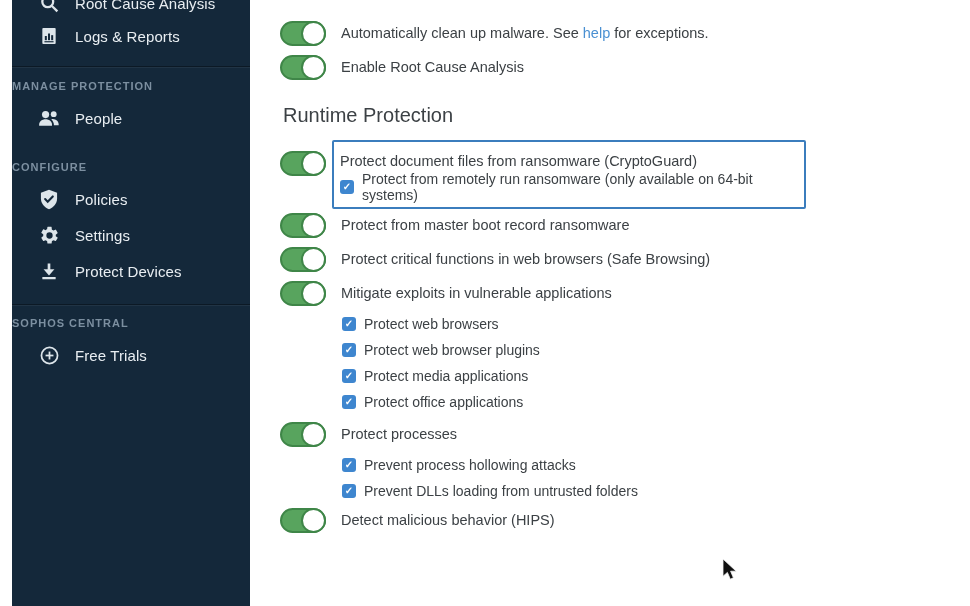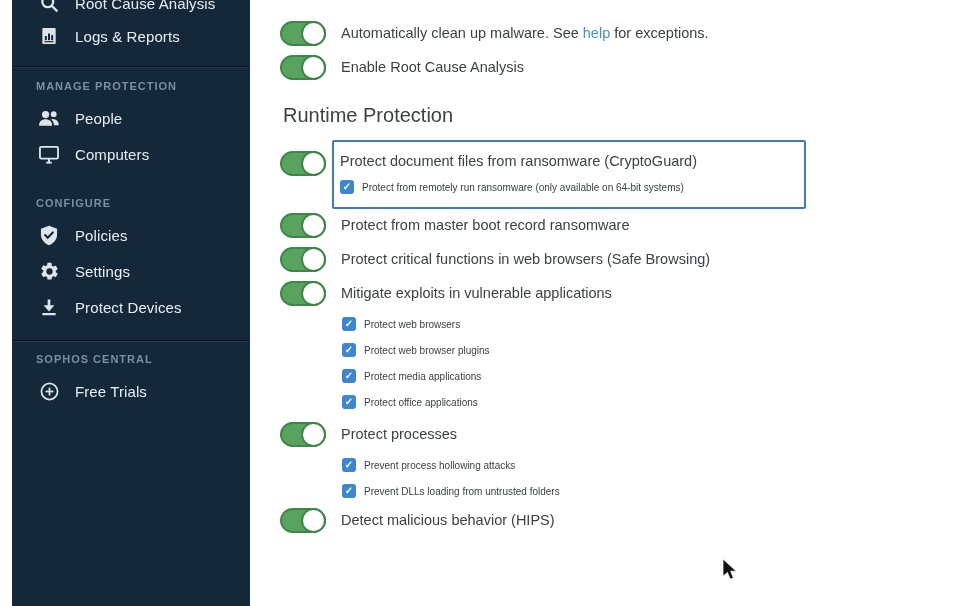--- a/index.html
+++ b/index.html
@@ -24,21 +24,21 @@
     display:flex; align-items:center; height:36px;
     padding-left:24px; color:#E9EEF2; font-size:15px; font-weight:500;
     cursor:pointer; letter-spacing:.1px;
   }
   .nav-item .icn {
     width:26px; display:flex; justify-content:center; align-items:center;
     margin-right:13px; flex:0 0 26px;
   }
   .nav-item svg { display:block; }
   .sec-label {
-    padding-left:24px; font-size:11px; font-weight:700; letter-spacing:1px;
+    font-size:11px; font-weight:700; letter-spacing:1px;
     color:#7C8FA0; text-transform:uppercase; line-height:14px;
   }
   .divider {
     height:0; border-top:1px solid rgba(0,0,0,0.35);
     border-bottom:1px solid rgba(255,255,255,0.06);
   }
   .it-root   { margin-top:-15px; }
   .it-logs   { margin-top:-3px; }
   .div-1     { margin-top:12px; }
   .lbl-manage{ margin-top:11px; }
@@ -71,21 +71,21 @@
   .cg-wrap { position:relative; display:flex; align-items:flex-start; margin-bottom:3px; }
   .cg-wrap .toggle { margin-top:11px; }
   .cg-box {
     margin-left:6px; width:474px;
     border:2.5px solid #3B7DBD; border-radius:2px;
     padding:9px 10px 10px 6px; background:#fff;
   }
   .cg-box .cg-lab { font-size:14.5px; color:#3C4145; line-height:20px; }
   .cg-box .crow { margin:6px 0 0 0; }
 
-  .crow { display:flex; align-items:center; height:20px; margin:0 0 6px 62px; font-size:10px; color:#3C4145; }
+  .crow { display:flex; align-items:center; height:20px; margin:0 0 6px 62px; font-size:14px; color:#3C4145; }
   .cb {
     width:14px; height:14px; flex:0 0 14px; margin-right:8px;
     background:#3E86CF; border-radius:3px;
     display:inline-flex; align-items:center; justify-content:center;
     cursor:pointer;
   }
   .cb::after { content:"\2713"; color:#fff; font-size:10px; font-weight:bold; line-height:1; }
   .cb-group { margin-top:5px; margin-bottom:3px; }
   .mt9 { margin-top:9px; }
 
@@ -131,30 +131,20 @@
         <svg width="24" height="20" viewBox="0 0 28 22" fill="#DDE5EA">
           <circle cx="10" cy="7" r="4.2"></circle>
           <path d="M2.5 19c0-4 3.4-6.5 7.5-6.5s7.5 2.5 7.5 6.5v1h-15z"></path>
           <circle cx="19.5" cy="6.5" r="3.4"></circle>
           <path d="M18.5 12.2c3.6.3 6.8 2.6 6.8 6.3v1h-5.5c0-3-1.3-5.3-3.1-6.8.6-.3 1.2-.5 1.8-.5z"></path>
         </svg>
       </span>
       <span>People</span>
     </div>
 
-    <div class="nav-item">
-      <span class="icn">
-        <svg width="22" height="19" viewBox="0 0 24 21" fill="none" stroke="#DDE5EA" stroke-width="2">
-          <rect x="2" y="2" width="20" height="13" rx="1.5"></rect>
-          <line x1="9" y1="19.5" x2="15" y2="19.5" stroke-width="2.2"></line>
-          <line x1="12" y1="15" x2="12" y2="19" stroke-width="2.2"></line>
-        </svg>
-      </span>
-      <span>Computers</span>
-    </div>
 
     <div class="sec-label lbl-config">CONFIGURE</div>
 
     <div class="nav-item it-policies">
       <span class="icn">
         <svg width="20" height="21" viewBox="0 0 24 26">
           <path d="M12 1l10 3.5v7c0 6.5-4.2 11.3-10 13.5C6.2 22.8 2 18 2 11.5v-7z" fill="#DDE5EA"></path>
           <path d="M7.2 12.5l3.2 3.2 6.3-6.5" fill="none" stroke="#14283A" stroke-width="2.6" stroke-linecap="round"></path>
         </svg>
       </span>

